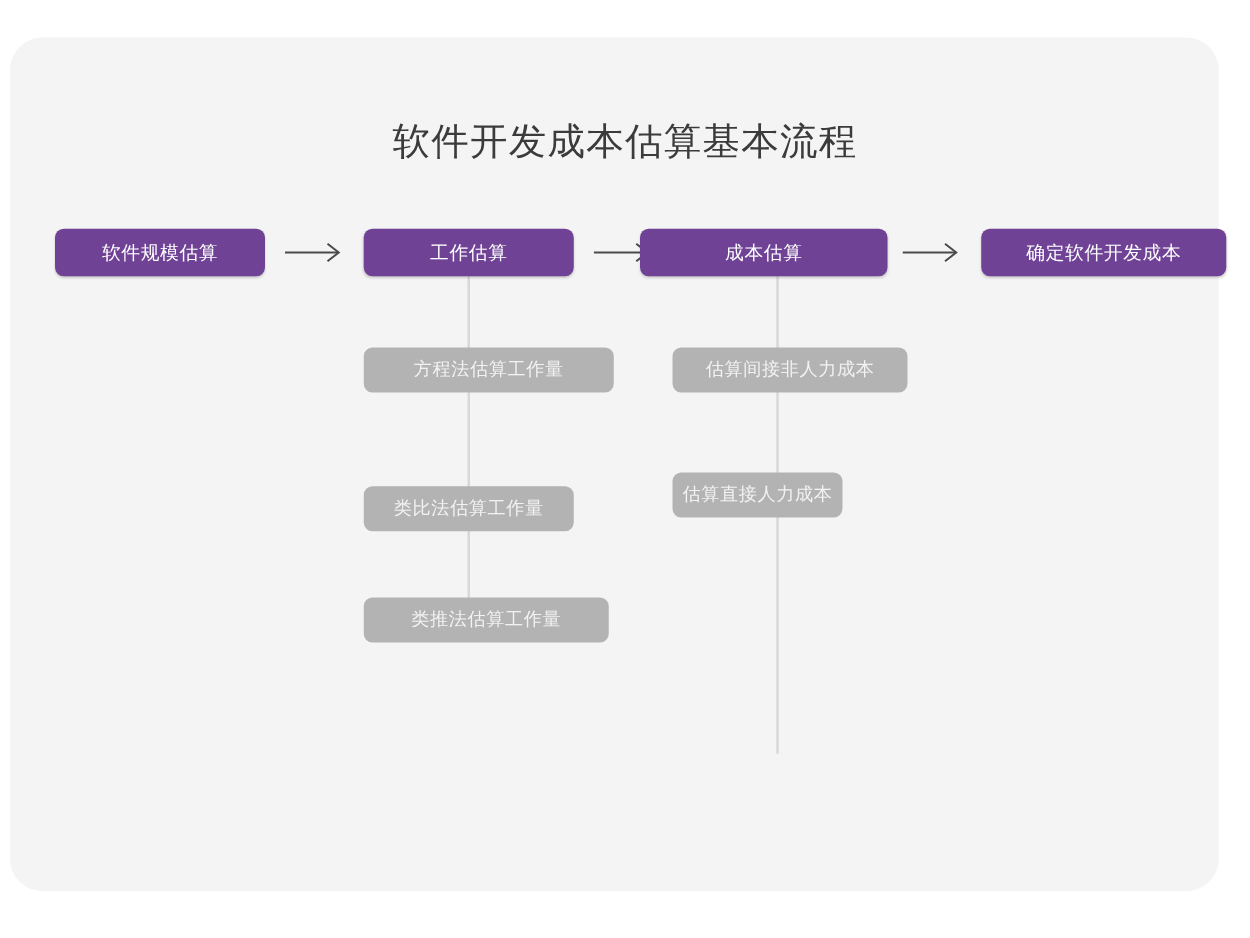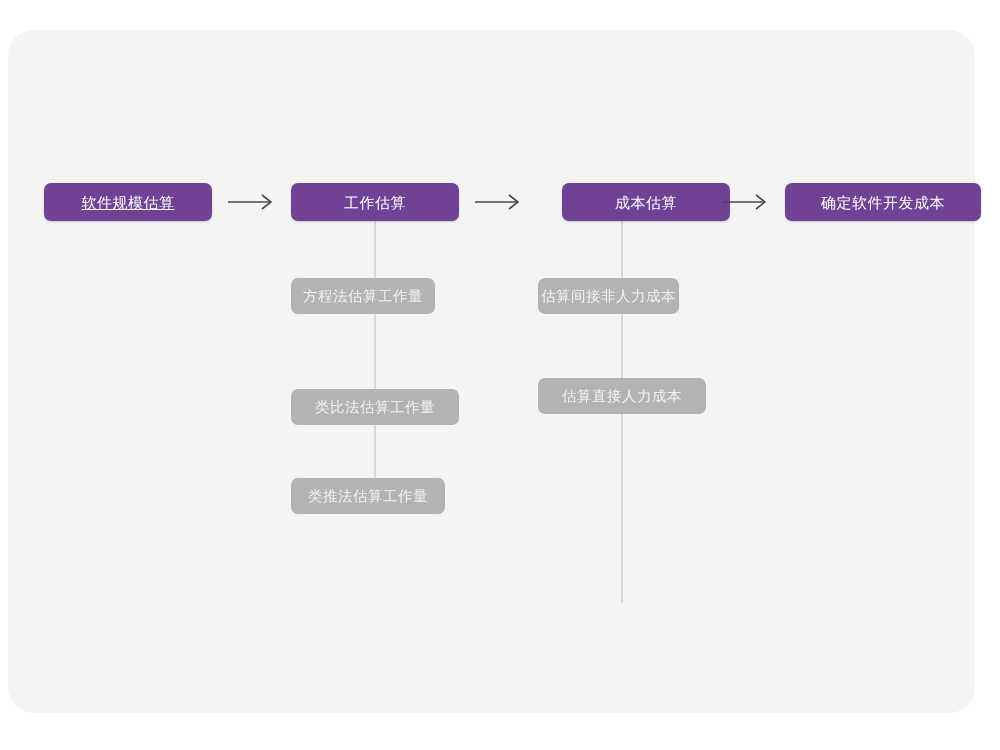--- a/index.html
+++ b/index.html
@@ -99,60 +99,61 @@
 </style>
 </head>
 <body>
 
 <div class="page">
 
   <div class="card"></div>
 
   <div class="diagram">
 
+    <div class="title">软件开发成本估算基本流程</div>
 
     <div class="connector" style="left:374px; top:221px; height:280px;"></div>
     <div class="connector" style="left:621px; top:221px; height:382px;"></div>
 
-    <div class="node primary" style="left:44px; top:183px; width:168px;text-decoration:underline;">
+    <div class="node primary" style="left:44px; top:183px; width:168px;">
       <span>软件规模估算</span>
     </div>
 
     <svg class="arrow" style="left:228px; top:192px;" width="48" height="20" viewBox="0 0 48 20">
       <line x1="0" y1="10" x2="42" y2="10" stroke="#4a4a4a" stroke-width="1.6"></line>
       <polyline points="34,3 43,10 34,17" fill="none" stroke="#4a4a4a" stroke-width="1.6"></polyline>
     </svg>
 
     <div class="node primary" style="left:291px; top:183px; width:168px;">
       <span>工作估算</span>
     </div>
 
-    <div class="node secondary" style="left:291px; top:278px; width:144px;">
+    <div class="node secondary" style="left:291px; top:278px; width:200px;">
       <span>方程法估算工作量</span>
     </div>
     <div class="node secondary" style="left:291px; top:389px; width:168px;">
       <span>类比法估算工作量</span>
     </div>
-    <div class="node secondary" style="left:291px; top:478px; width:154px;">
+    <div class="node secondary" style="left:291px; top:478px; width:196px;">
       <span>类推法估算工作量</span>
     </div>
 
     <svg class="arrow" style="left:475px; top:192px;" width="48" height="20" viewBox="0 0 48 20">
       <line x1="0" y1="10" x2="42" y2="10" stroke="#4a4a4a" stroke-width="1.6"></line>
       <polyline points="34,3 43,10 34,17" fill="none" stroke="#4a4a4a" stroke-width="1.6"></polyline>
     </svg>
 
-    <div class="node primary" style="left:562px; top:183px; width:168px;align-items:center;">
+    <div class="node primary" style="left:512px; top:183px; width:198px;align-items:center;">
       <span>成本估算</span>
     </div>
 
-    <div class="node secondary" style="left:538px; top:278px; width:141px;">
+    <div class="node secondary" style="left:538px; top:278px; width:188px;">
       <span>估算间接非人力成本</span>
     </div>
-    <div class="node secondary" style="left:538px; top:378px; width:168px;">
+    <div class="node secondary" style="left:538px; top:378px; width:136px;">
       <span>估算直接人力成本</span>
     </div>
 
     <svg class="arrow" style="left:722px; top:192px;" width="48" height="20" viewBox="0 0 48 20">
       <line x1="0" y1="10" x2="42" y2="10" stroke="#4a4a4a" stroke-width="1.6"></line>
       <polyline points="34,3 43,10 34,17" fill="none" stroke="#4a4a4a" stroke-width="1.6"></polyline>
     </svg>
 
     <div class="node primary" style="left:785px; top:183px; width:196px;">
       <span>确定软件开发成本</span>

